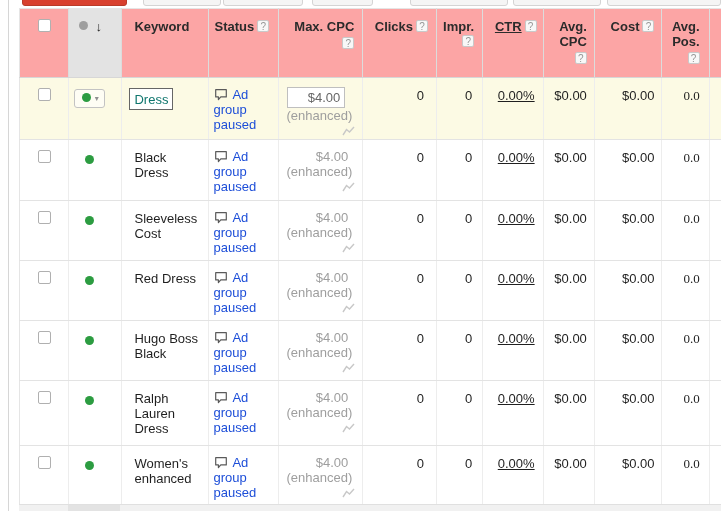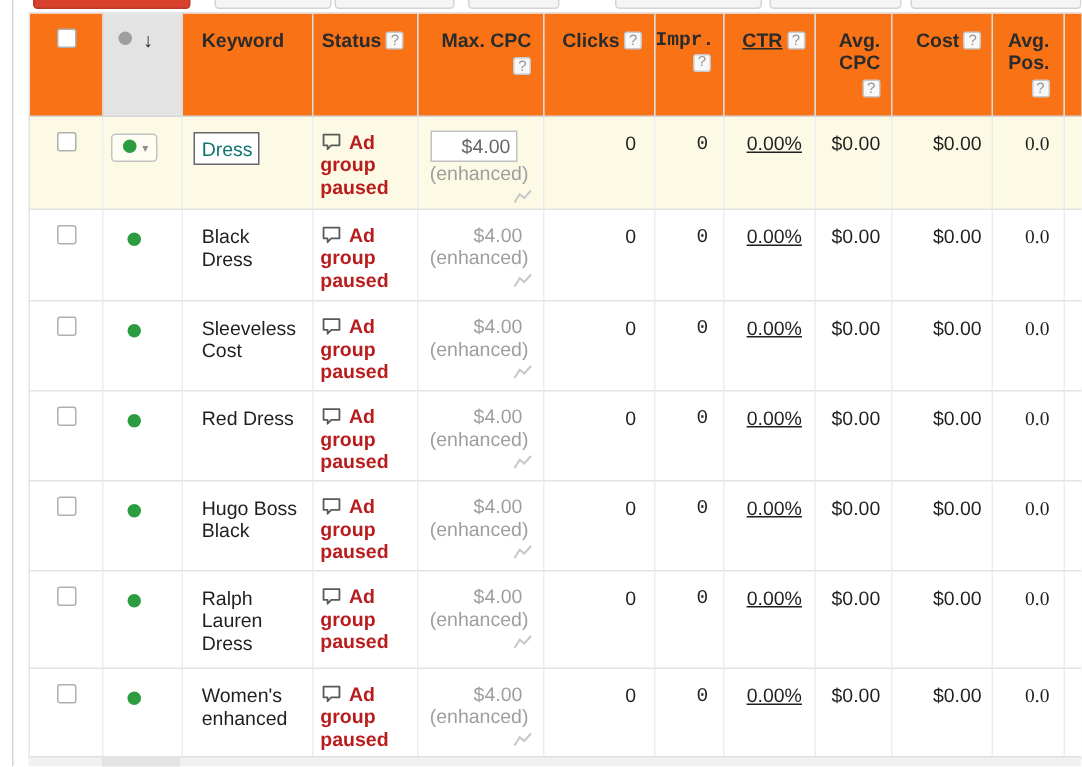--- a/index.html
+++ b/index.html
@@ -12,36 +12,36 @@
 
   
   .toolbar { position:absolute; left:0; top:0; width:721px; height:7px; overflow:hidden; }
   .tbtn { position:absolute; top:-20px; height:26px; border-radius:3px; }
   .tbtn.red  { background:#d8402e; border:1px solid #b93a28; }
   .tbtn.gray { background:#f5f5f5; border:1px solid #d4d4d4; }
 
   
   table { position:absolute; left:19px; top:8px; border-collapse:collapse; table-layout:fixed;
           width:703px; font-size:13px; color:#1f1f1f; }
-  th { background:#f97316; border-right:1px solid #dcdcdc; border-bottom:1px solid #d7d7d7;
+  th { background:#fca5a5; border-right:1px solid #dcdcdc; border-bottom:1px solid #d7d7d7;
        border-top:1px solid #e5e5e5; vertical-align:top; padding-top:10px;
        font-weight:bold; color:#2b2b2b; font-size:13px; line-height:15px; height:69px; }
   th.c-dot { background:#e3e3e3; }
   td { border-right:1px solid #ededed; border-bottom:1px solid #e3e3e3;
        vertical-align:top; line-height:15px; background:#fff; }
   tr.selected td { background:#fcfae4; }
   table, th:first-child, td:first-child { border-left:1px solid #e5e5e5; }
 
   .c-check  { width:48px; }
   .c-dot    { width:52px; }
   .c-kw     { width:84px; }
   .c-status { width:69px; }
   .c-cpc    { width:82px; }
   .c-clicks { width:72px; }
-  .c-impr   { width:45px;font-family:Liberation Mono, monospace; }
+  .c-impr   { width:45px; }
   .c-ctr    { width:59px;text-decoration:underline; }
   .c-avgcpc { width:50px; }
   .c-cost   { width:66px; }
   .c-avgpos { width:46px; }
   .c-stub   { width:12px; }
 
   th.c-kw, td.c-kw { text-align:left; }
   th.c-kw { padding-left:12px; }
   th.c-status { text-align:left; padding-left:6px; }
   th.c-cpc, th.c-avgcpc, th.c-cost, th.c-avgpos, th.c-clicks, th.c-impr, th.c-ctr { text-align:right; }
@@ -69,21 +69,21 @@
   .status-select { display:inline-block; border:1px solid #c3c3c3; border-radius:3px;
                    background:rgba(255,255,255,.6); padding:3px 5px 3px 7px; line-height:10px; }
   .status-select .caret { font-size:8px; color:#909090; margin-left:4px; vertical-align:1px; }
   tr.selected td.c-dot { padding-top:11px; }
 
   td.c-kw { padding:10px 6px 0 12px; }
   tr.selected td.c-kw { padding:10px 0 0 7px; }
   .kw-input { width:44px; height:22px; border:1px solid #666; background:#fff;
               font:13px "Liberation Sans", sans-serif; padding:1px 4px; color:#0f766e; }
 
-  td.c-status { padding:9px 3px 0 5px; color:#b91c1c;font-weight:bold; }
+  td.c-status { padding:9px 3px 0 5px; color:#1d4ed8; }
   td.c-status .bubble { vertical-align:-2px; margin-right:2px; }
 
   td.c-cpc { text-align:right; padding:9px 10px 0 0; color:#9e9e9e; }
   .cpc-val { margin-right:4px; }
   .cpc-input { display:inline-block; width:58px; height:21px; border:1px solid #bfbfbf;
                background:#fff; font:13px "Liberation Sans", sans-serif; text-align:right;
                color:#666; padding:1px 4px; margin-right:7px; }
   .cpc-icon { margin-top:1px; margin-right:-3px; }
 
   td.c-clicks,td.c-impr,td.c-ctr,td.c-avgcpc,td.c-cost,td.c-avgpos

